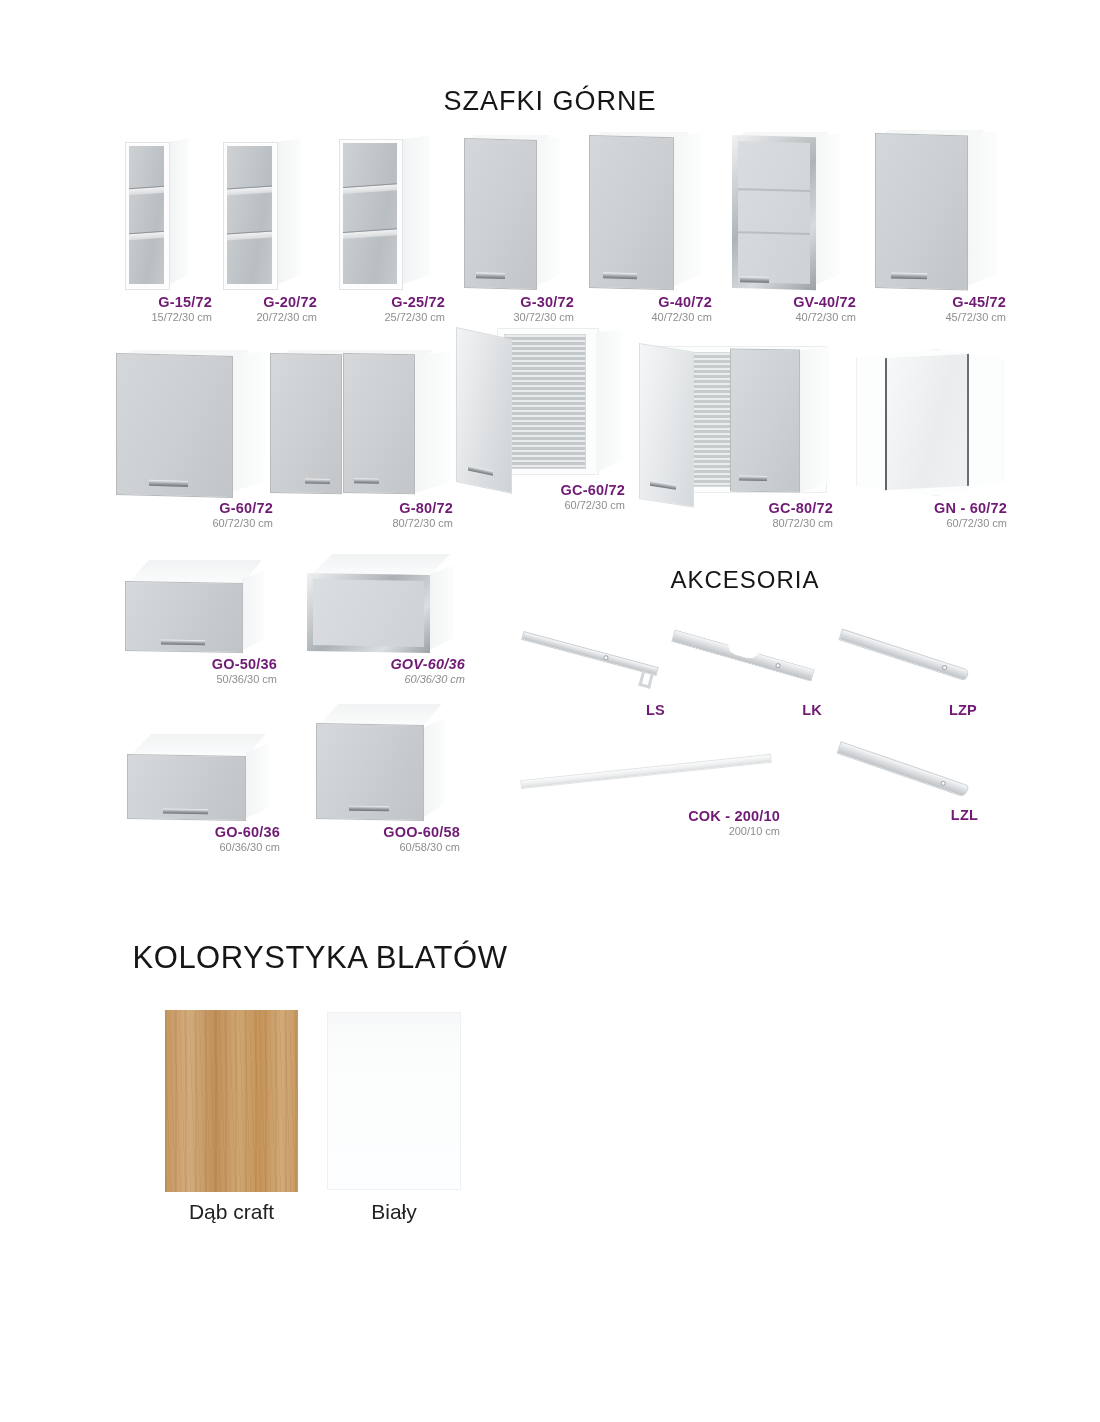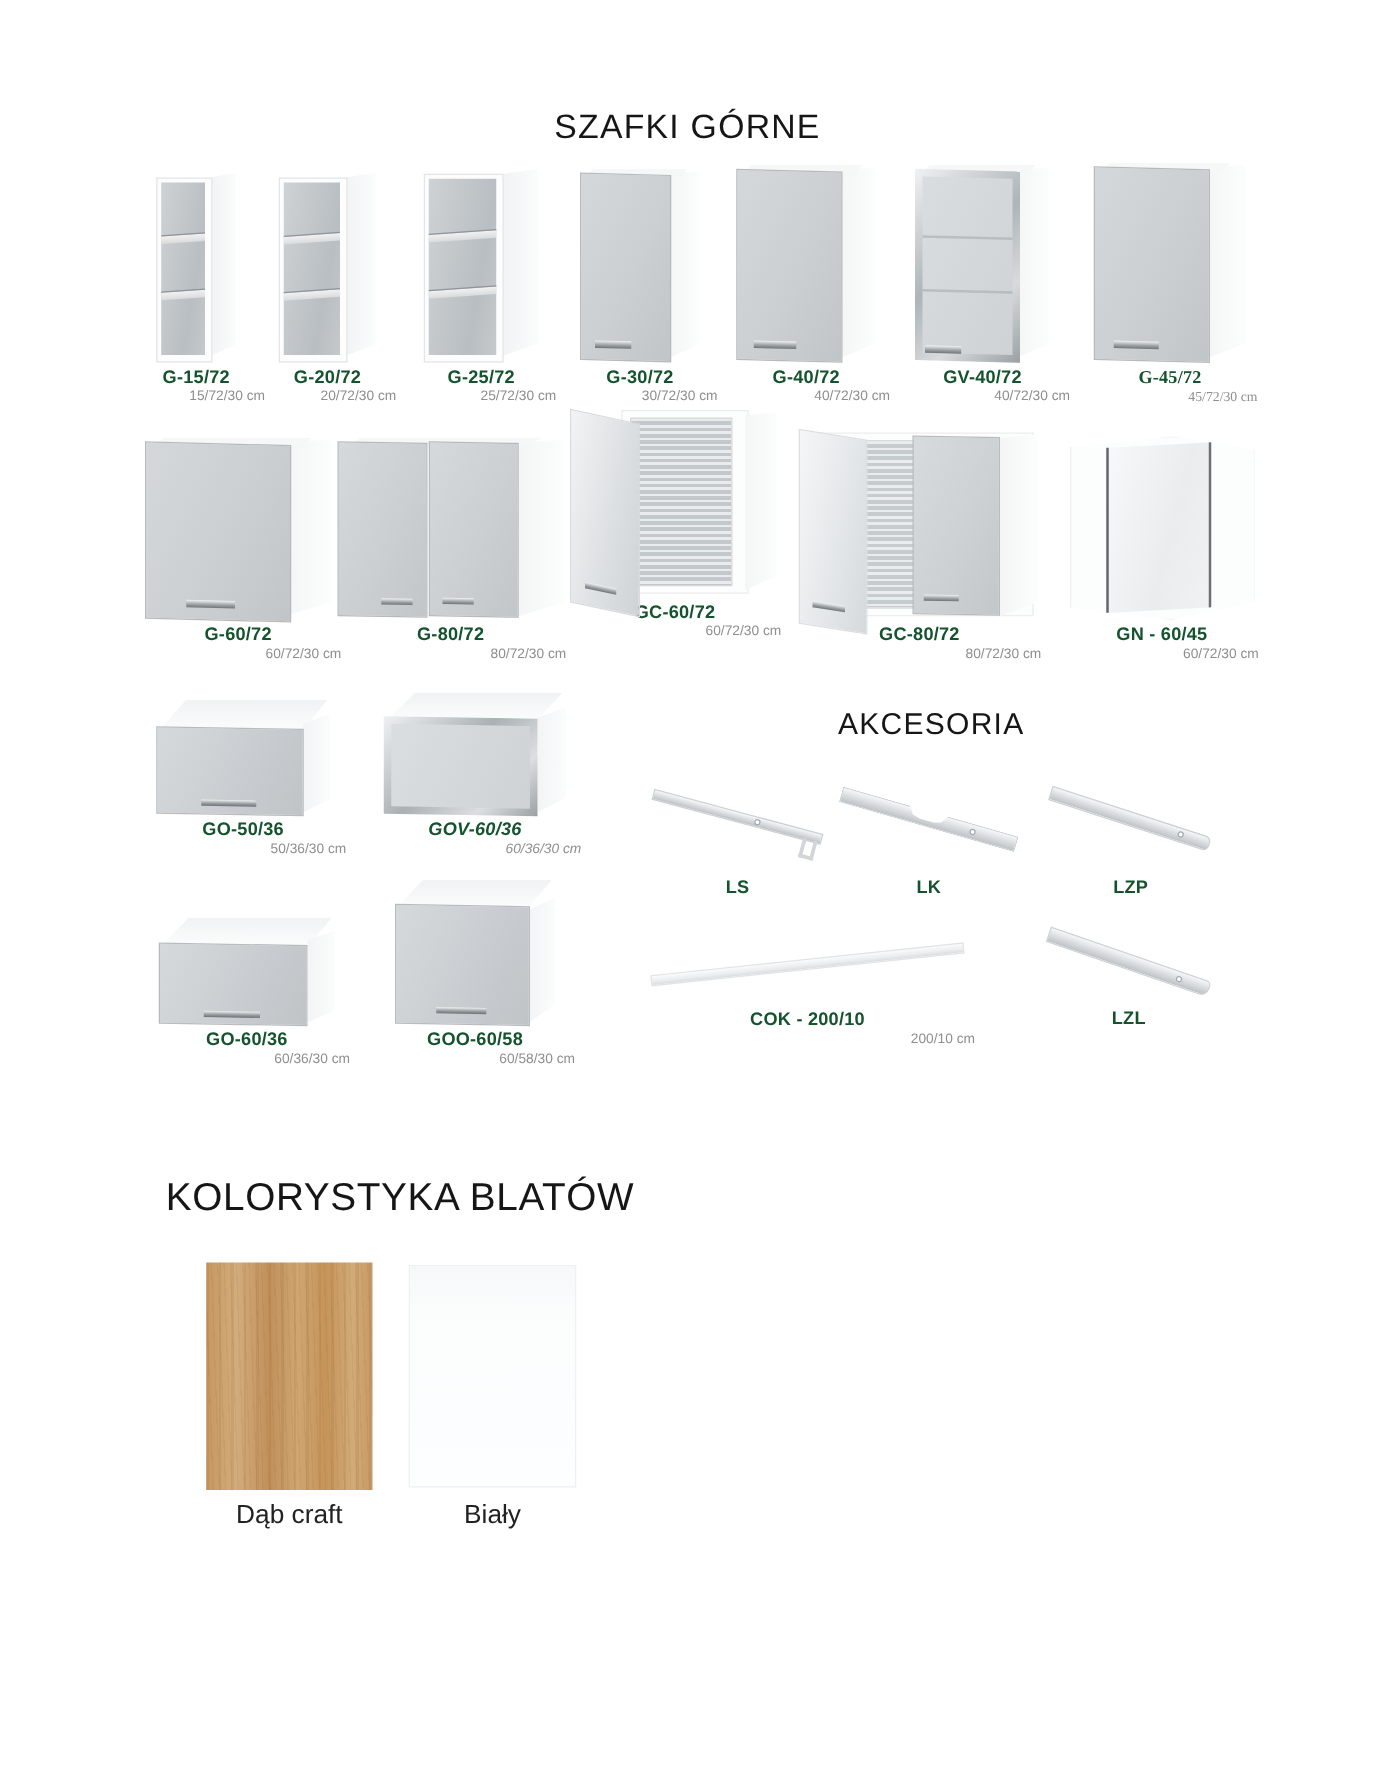--- a/index.html
+++ b/index.html
@@ -11,31 +11,31 @@
   
   .h-main    { position: absolute; left: 0; right: 0; top: 86px;  text-align: center; font-size: 27px; font-weight: 400; color: #161616; letter-spacing: 1px; }
   .h-akces   { position: absolute; left: 500px; width: 490px; top: 566px; text-align: center; font-size: 24px; font-weight: 400; color: #161616; letter-spacing: 1px; }
   .h-kolory  { position: absolute; left: 120px; width: 400px; top: 940px; text-align: center; font-size: 31px; font-weight: 400; color: #161616; letter-spacing: .5px; }
   .h-wymiary { position: absolute; left: 640px; width: 312px; top: 940px; text-align: center; font-size: 31px; font-weight: 400; color: #161616; letter-spacing: .5px; }
 
   
   .cell  { position: absolute; }
   .imgarea { height: var(--imgh, 160px); display: flex; align-items: flex-end; justify-content: center; }
   .acc .imgarea { align-items: center; }
-  .pname { font-size: 14.5px; font-weight: 700; color: #14532d; text-align: center; margin-top: 4px; letter-spacing: .2px; }
+  .pname { font-size: 14.5px; font-weight: 700; color: #701a75; text-align: right; margin-top: 4px; letter-spacing: .2px; }
   .pdims { font-size: 11px; color: #8e8e8e; text-align: right; margin-top: 1px; }
 
   
   .pos-g1572  { left:102px; top:128px; width:110px; --imgh:162px; }
   .pos-g2072  { left:207px; top:128px; width:110px; --imgh:162px; }
   .pos-g2572  { left:325px; top:126px; width:120px; --imgh:164px; }
   .pos-g3072  { left:450px; top:126px; width:124px; --imgh:164px; }
   .pos-g4072  { left:578px; top:124px; width:134px; --imgh:166px; }
   .pos-gv4072 { left:716px; top:124px; width:140px; --imgh:166px; }
-  .pos-g4572  { left:866px; top:122px; width:140px;font-family:Liberation Serif, serif; --imgh:168px; }
+  .pos-g4572  { left:866px; top:122px; width:140px; --imgh:168px; }
   
   .pos-g6072  { left:108px; top:340px; width:165px; --imgh:156px; }
   .pos-g8072  { left:268px; top:340px; width:185px; --imgh:156px; }
   .pos-gc6072 { left:455px; top:320px; width:170px; --imgh:158px; }
   .pos-gc8072 { left:638px; top:338px; width:195px; --imgh:158px; }
   .pos-gn6072 { left:852px; top:340px; width:155px; --imgh:156px; }
   
   .pos-go5036  { left:112px; top:556px; width:165px; --imgh:96px; }
   .pos-gov6036 { left:295px; top:552px; width:170px;font-style:italic; --imgh:100px; }
   
@@ -338,21 +338,21 @@
       </div>
       <div class="cell pos-gn6072">
         <div class="imgarea">
           <div class="cab cab-gn6072 t-corner">
             <div class="cor-body"></div>
     <div class="cor-face">
               <div class="cor-handle"></div>
             </div>
           </div>
         </div>
-        <div class="pname">GN - 60/45</div>
+        <div class="pname">GN - 60/72</div>
         <div class="pdims">60/72/30 cm</div>
       </div>
       <div class="cell pos-go5036">
         <div class="imgarea">
           <div class="cab cab-go5036 t-flip">
             <div class="f-top"></div>
     <div class="f-side"></div>
     <div class="f-door">
               <div class="f-handle"></div>
             </div>

